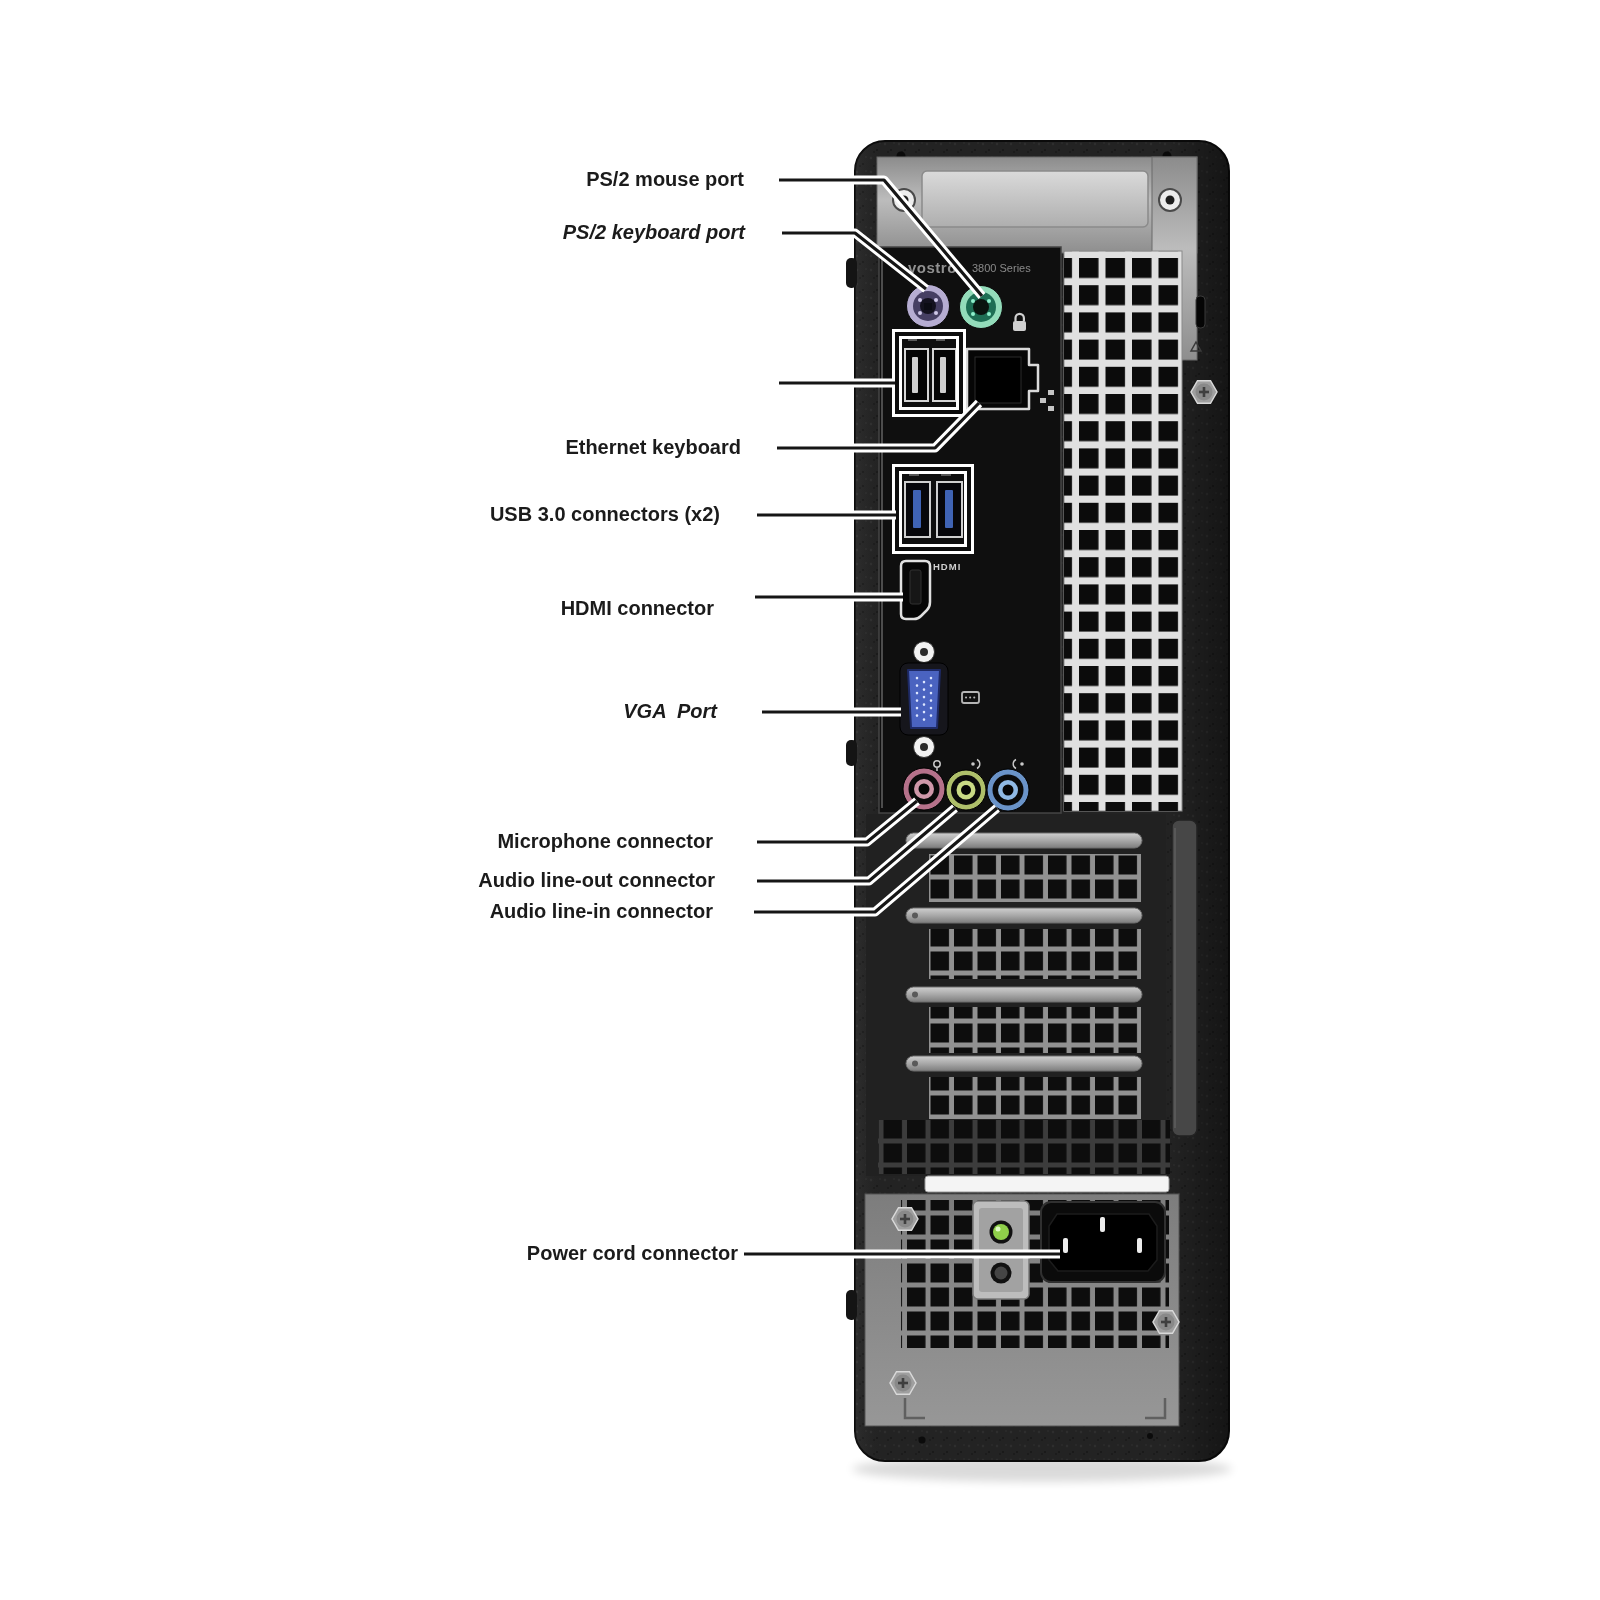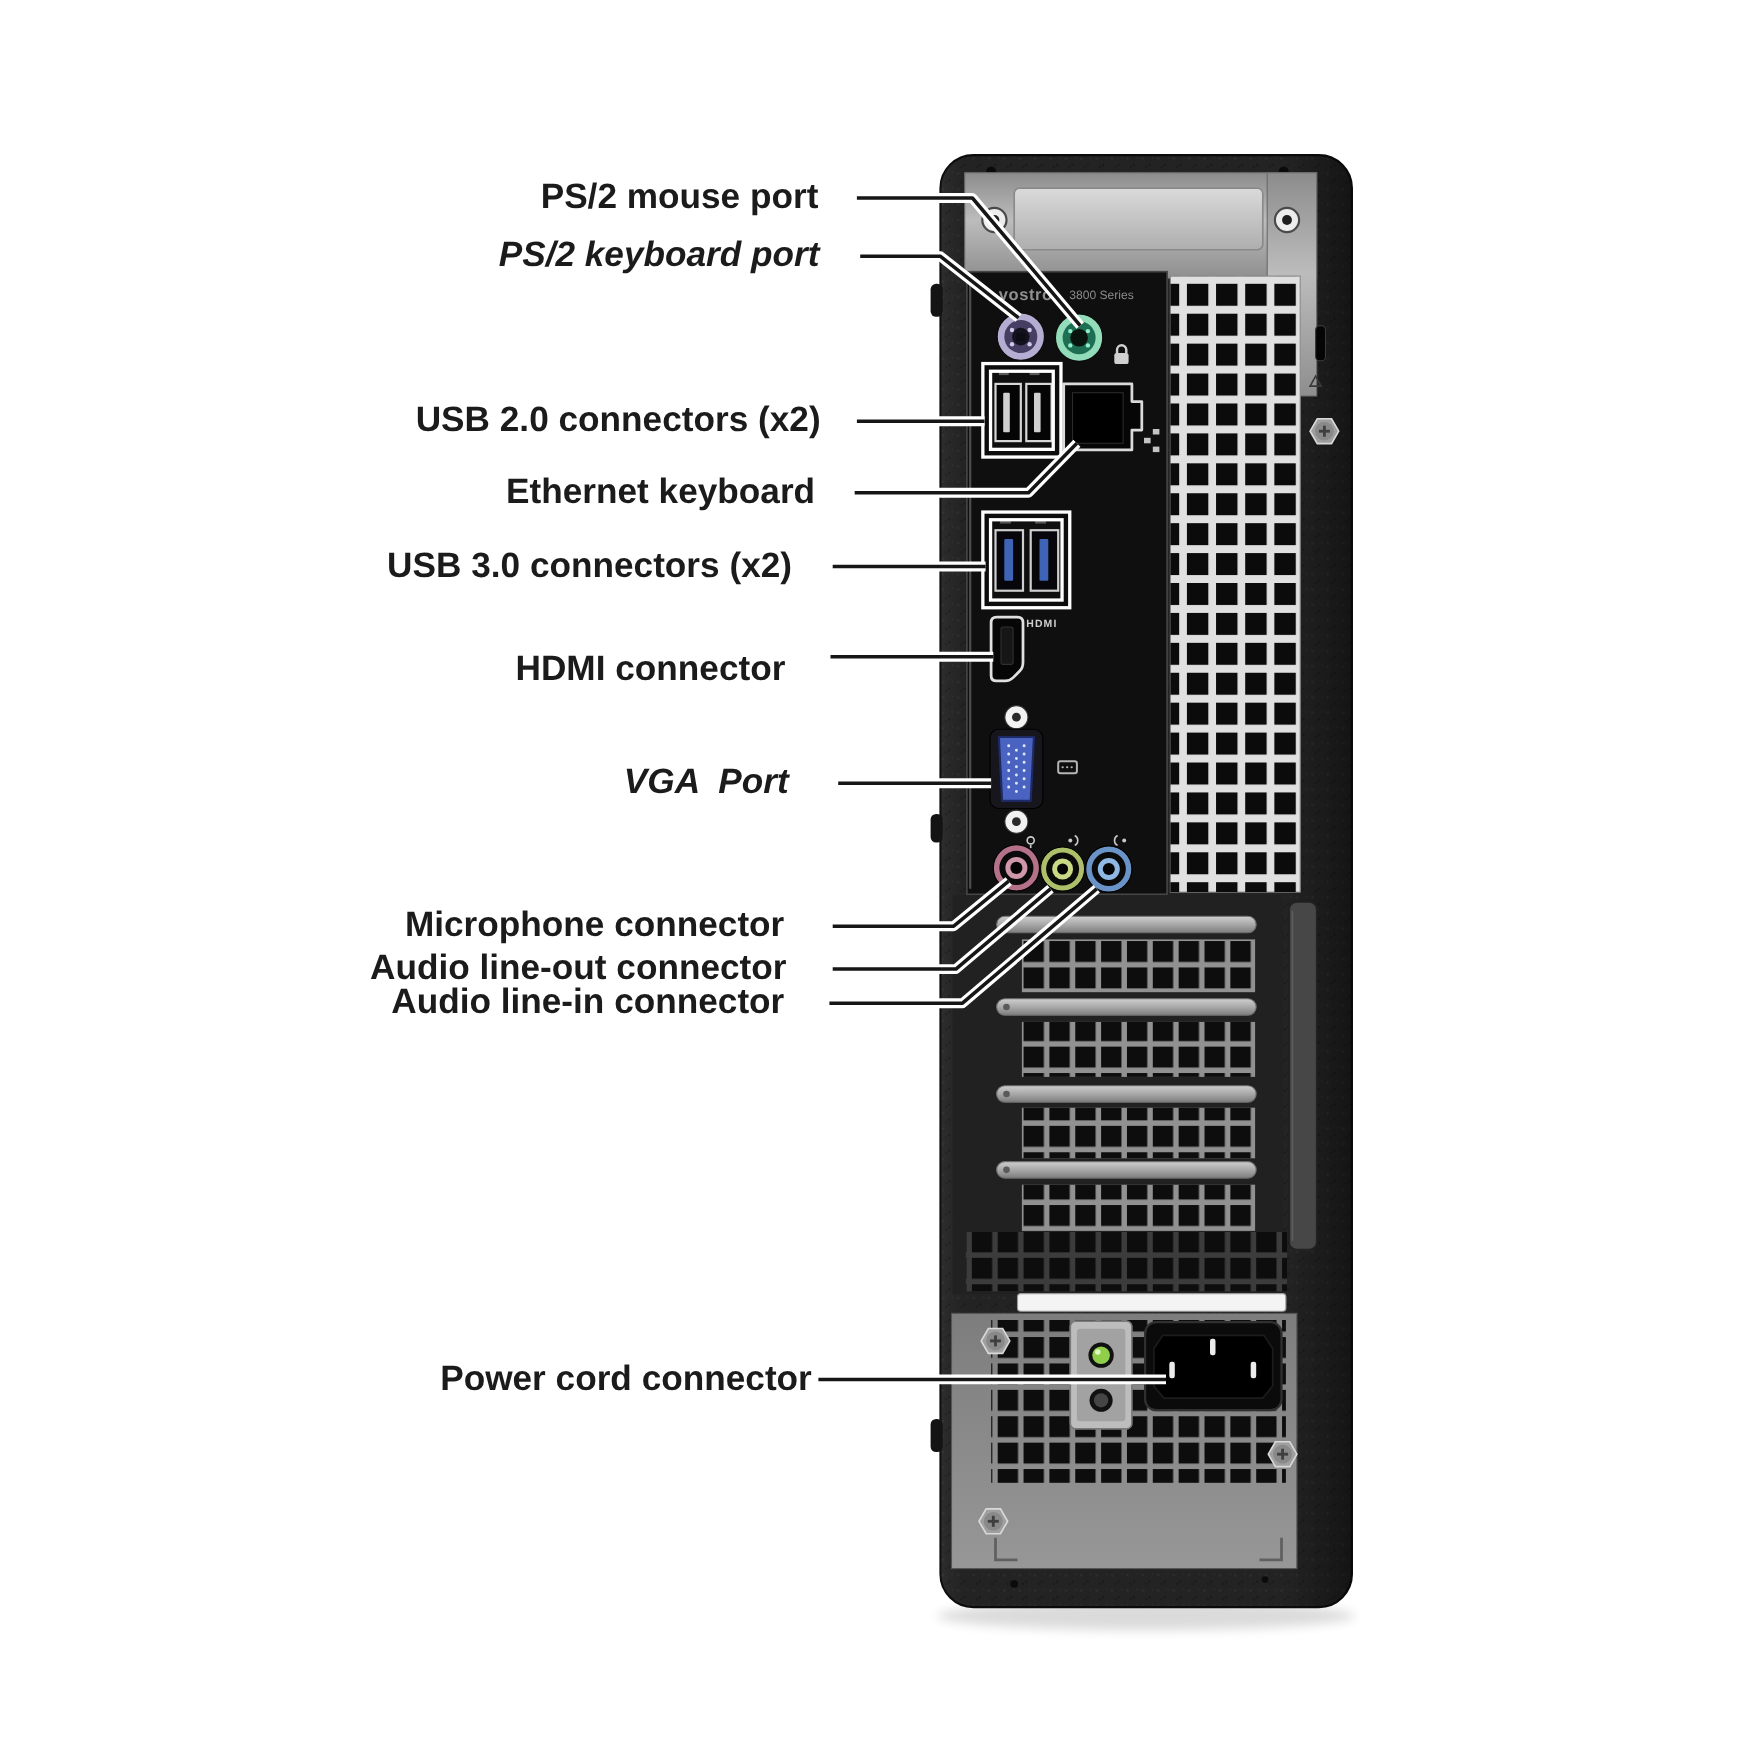--- a/index.html
+++ b/index.html
@@ -1,19 +1,19 @@
 <!DOCTYPE html>
 <html><head>
 <meta charset="utf-8">
 <style>
   html,body{margin:0;padding:0;background:#ffffff;}
   .canvas{position:relative;width:1600px;height:1600px;background:#ffffff;
           font-family:"Liberation Sans",sans-serif;overflow:hidden;}
   .art{position:absolute;left:0;top:0;}
-  .label{position:absolute;color:#1b1b1b;font-weight:700;font-size:32px;
+  .label{position:absolute;color:#1b1b1b;font-weight:700;font-size:20px;
          white-space:pre;transform:translateY(-50%);text-align:left;line-height:1.05;}
   .lw path{stroke:#ffffff;stroke-width:9;fill:none;stroke-linejoin:round;stroke-linecap:butt;}
   .lb path{stroke:#161616;stroke-width:3.2;fill:none;stroke-linejoin:round;stroke-linecap:butt;}
 </style>
 </head>
 <body>
 
 <div class="canvas">
 
 <svg class="art" width="1600" height="1600" viewBox="0 0 1600 1600">
@@ -315,21 +315,20 @@
     <path d="M762,712 H901"></path>
     <path d="M757,842 H867 L917,801"></path>
     <path d="M757,881 H869 L955,808"></path>
     <path d="M754,912 H875 L997,808"></path>
     <path d="M744,1254 H1060"></path>
   </g>
 </svg>
 
 <div class="label" style="top:179px;right:856px;">PS/2 mouse port</div>
 <div class="label" style="top:232px;right:855px;font-style:italic;">PS/2 keyboard port</div>
-<div class="label" style="top:382px;right:854px;">USB 2.0 connectors (x2)</div>
 <div class="label" style="top:447px;right:859px;">Ethernet keyboard</div>
 <div class="label" style="top:514px;right:880px;">USB 3.0 connectors (x2)</div>
 <div class="label" style="top:596px;right:886px;margin-top:12px;">HDMI connector</div>
 <div class="label" style="top:711px;right:883px;font-style:italic;">VGA  Port</div>
 <div class="label" style="top:880px;right:885px;">Audio line-out connector</div>
 <div class="label" style="top:841px;right:887px;">Microphone connector</div>
 <div class="label" style="top:911px;right:887px;">Audio line-in connector</div>
 <div class="label" style="top:1253px;right:862px;">Power cord connector</div>
 
 </div>

